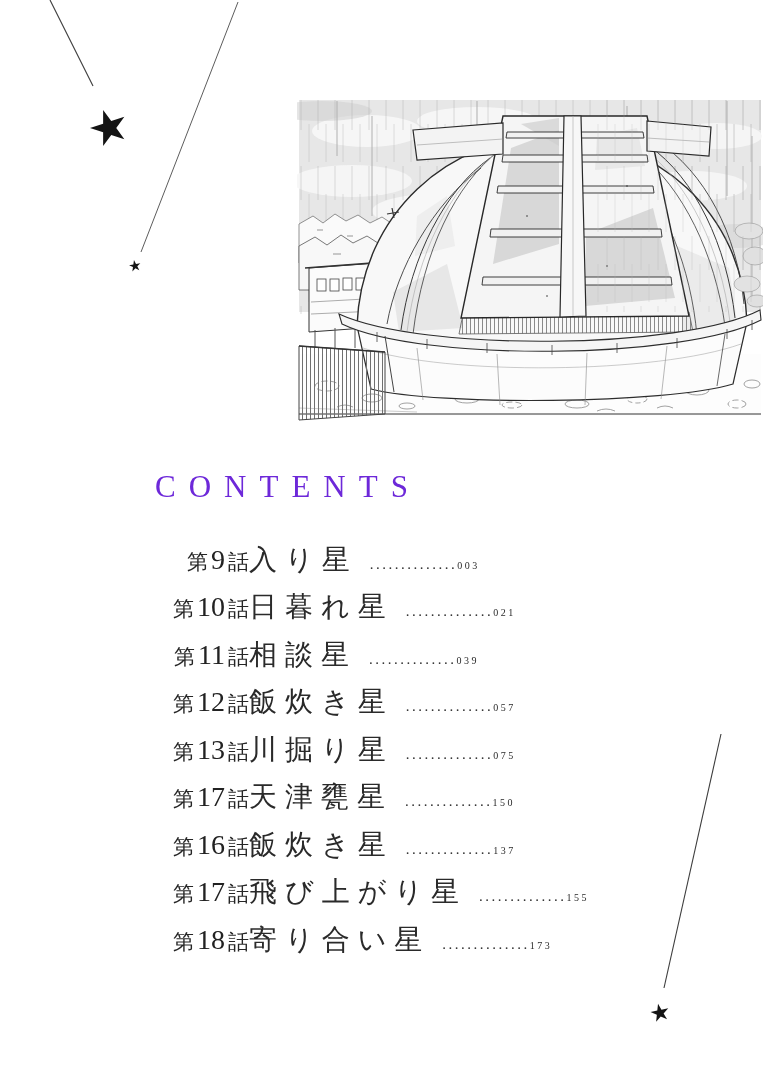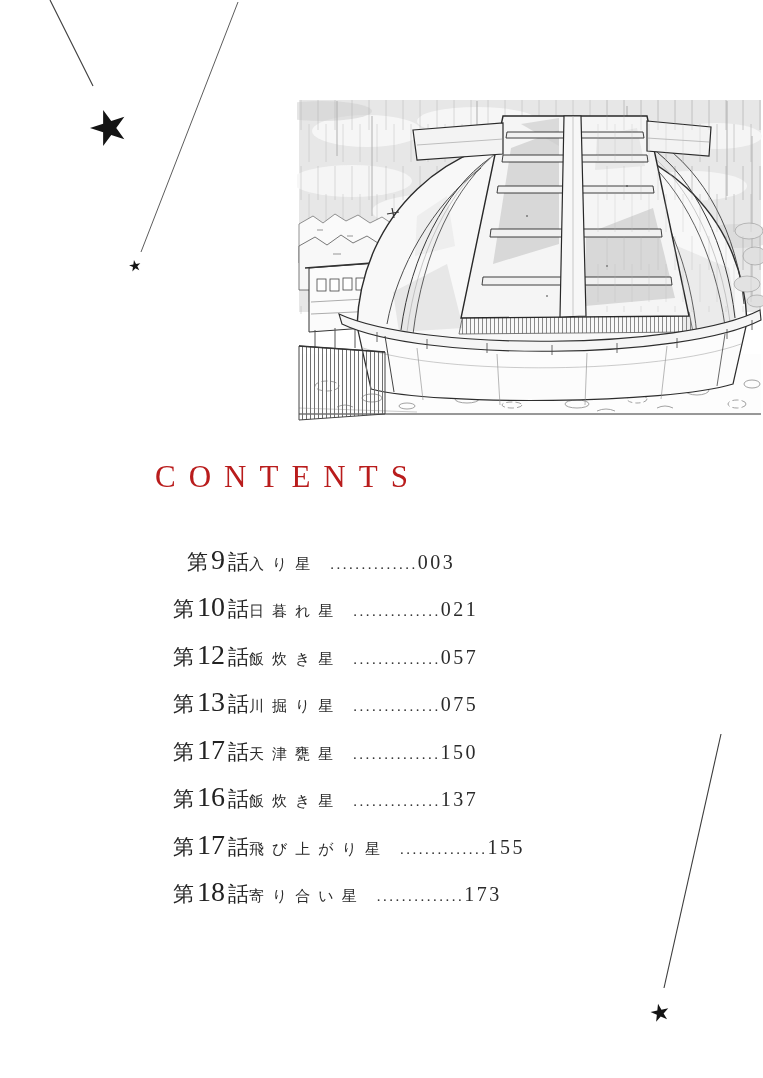--- a/index.html
+++ b/index.html
@@ -14,34 +14,34 @@
   
   .decor{position:absolute;pointer-events:none;}
   #decor-tl{left:0;top:0;}
   #decor-br{left:600px;top:700px;}
 
   
   #illu{position:absolute;left:297px;top:96px;}
 
   
   .contents-heading{
-    position:absolute;left:155px;top:459px;
+    position:absolute;left:155px;top:469px;
     font-size:31px;font-weight:400;letter-spacing:13px;
-    color:#b91c1c;white-space:nowrap;
+    color:#6d28d9;white-space:nowrap;
   }
 
   
   .toc{position:absolute;left:152px;top:536px;width:560px;}
   .toc-row{height:47.45px;line-height:47.45px;white-space:nowrap;}
   .toc-label{display:inline-block;width:97px;text-align:right;}
   .toc-kanji{font-size:21px;color:#262626;}
   .toc-num{font-size:28px;color:#222222;margin:0 3px;}
-  .toc-title{font-size:15px;letter-spacing:8px;color:#2a2a2a;}
+  .toc-title{font-size:28px;letter-spacing:8px;color:#2a2a2a;}
   .toc-leader{font-size:15px;letter-spacing:2.5px;color:#333333;margin-left:12px;}
-  .toc-page{font-size:20px;letter-spacing:2.5px;color:#2a2a2a;text-align:center;}
+  .toc-page{font-size:10px;letter-spacing:2.5px;color:#2a2a2a;text-align:center;}
 </style>
 </head>
 <body>
 
 <div class="page">
 
   <svg id="decor-tl" class="decor" width="260" height="290" viewBox="0 0 260 290">
     <line x1="50" y1="0" x2="93" y2="86" stroke="#3c3c3c" stroke-width="1.1"></line>
     <line x1="238" y1="2" x2="141" y2="252" stroke="#4a4a4a" stroke-width="0.9"></line>
     <path d="M0,-1 L0.2245,-0.309 0.951,-0.309 0.3633,0.118 0.5878,0.809 0,0.382 -0.5878,0.809 -0.3633,0.118 -0.951,-0.309 -0.2245,-0.309 Z" transform="translate(109,128) scale(19) rotate(-18)" fill="#141414"></path>
@@ -246,20 +246,23 @@
   <div class="toc">
 
     <div class="toc-row">
       <span class="toc-label"><span class="toc-kanji">第</span><span class="toc-num">9</span><span class="toc-kanji">話</span></span><span class="toc-title">入り星</span><span class="toc-leader">..............</span><span class="toc-page">003</span>
     </div>
 
     <div class="toc-row">
       <span class="toc-label"><span class="toc-kanji">第</span><span class="toc-num">10</span><span class="toc-kanji">話</span></span><span class="toc-title">日暮れ星</span><span class="toc-leader">..............</span><span class="toc-page">021</span>
     </div>
 
+    <div class="toc-row">
+      <span class="toc-label"><span class="toc-kanji">第</span><span class="toc-num">11</span><span class="toc-kanji">話</span></span><span class="toc-title">相談星</span><span class="toc-leader">..............</span><span class="toc-page">039</span>
+    </div>
 
     <div class="toc-row">
       <span class="toc-label"><span class="toc-kanji">第</span><span class="toc-num">12</span><span class="toc-kanji">話</span></span><span class="toc-title">飯炊き星</span><span class="toc-leader">..............</span><span class="toc-page">057</span>
     </div>
 
     <div class="toc-row">
       <span class="toc-label"><span class="toc-kanji">第</span><span class="toc-num">13</span><span class="toc-kanji">話</span></span><span class="toc-title">川掘り星</span><span class="toc-leader">..............</span><span class="toc-page">075</span>
     </div>
 
 

